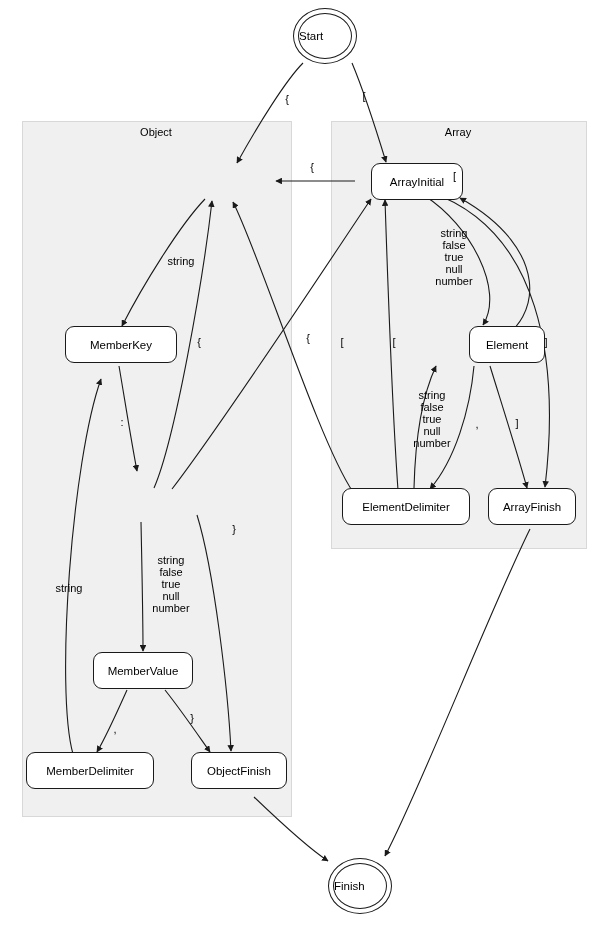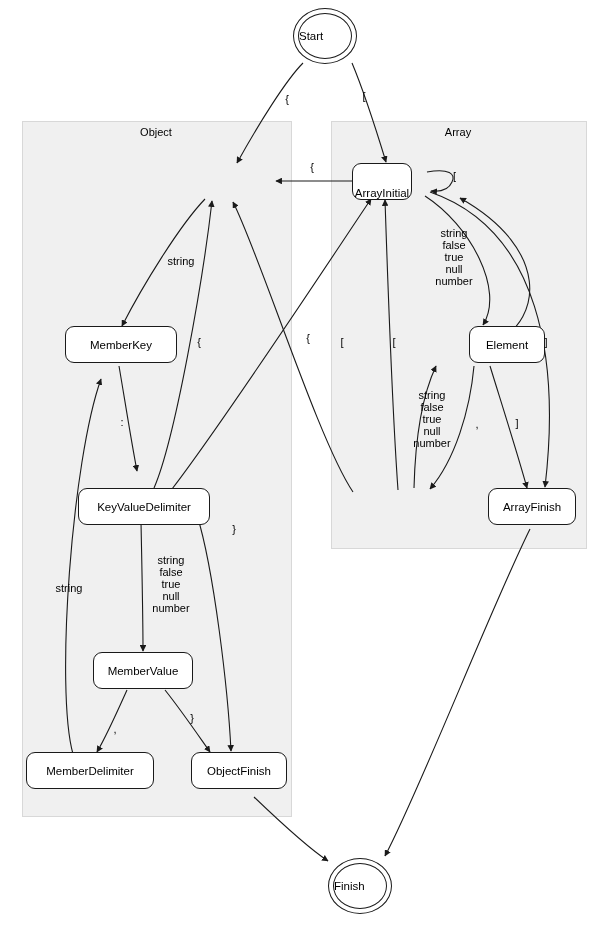--- a/index.html
+++ b/index.html
@@ -140,36 +140,36 @@
     </g>
   </svg>
 
   <div class="node terminal" style="left:293px; top:8px; width:64px; height:56px;">
     <div class="inner">
       <span>Start</span>
     </div>
   </div>
 
 
-  <div class="node" style="left:352px; top:163px; width:60px; height:37px;align-items:flex-end;">
+  <div class="node" style="left:371px; top:163px; width:92px; height:37px;">
     <span>ArrayInitial</span>
   </div>
 
   <div class="node" style="left:65px; top:326px; width:112px; height:37px;">
     <span>MemberKey</span>
   </div>
 
   <div class="node" style="left:425px; top:326px; width:76px; height:37px;margin-left:44px;">
     <span>Element</span>
   </div>
 
-  <div class="node" style="left:78px; top:488px; width:132px; height:37px;">
-    <span>KeyValueDelimiter</span>
-  </div>
-
+
+  <div class="node" style="left:342px; top:488px; width:128px; height:37px;">
+    <span>ElementDelimiter</span>
+  </div>
 
   <div class="node" style="left:488px; top:488px; width:88px; height:37px;">
     <span>ArrayFinish</span>
   </div>
 
   <div class="node" style="left:93px; top:652px; width:100px; height:37px;">
     <span>MemberValue</span>
   </div>
 
   <div class="node" style="left:26px; top:752px; width:128px; height:37px;">

